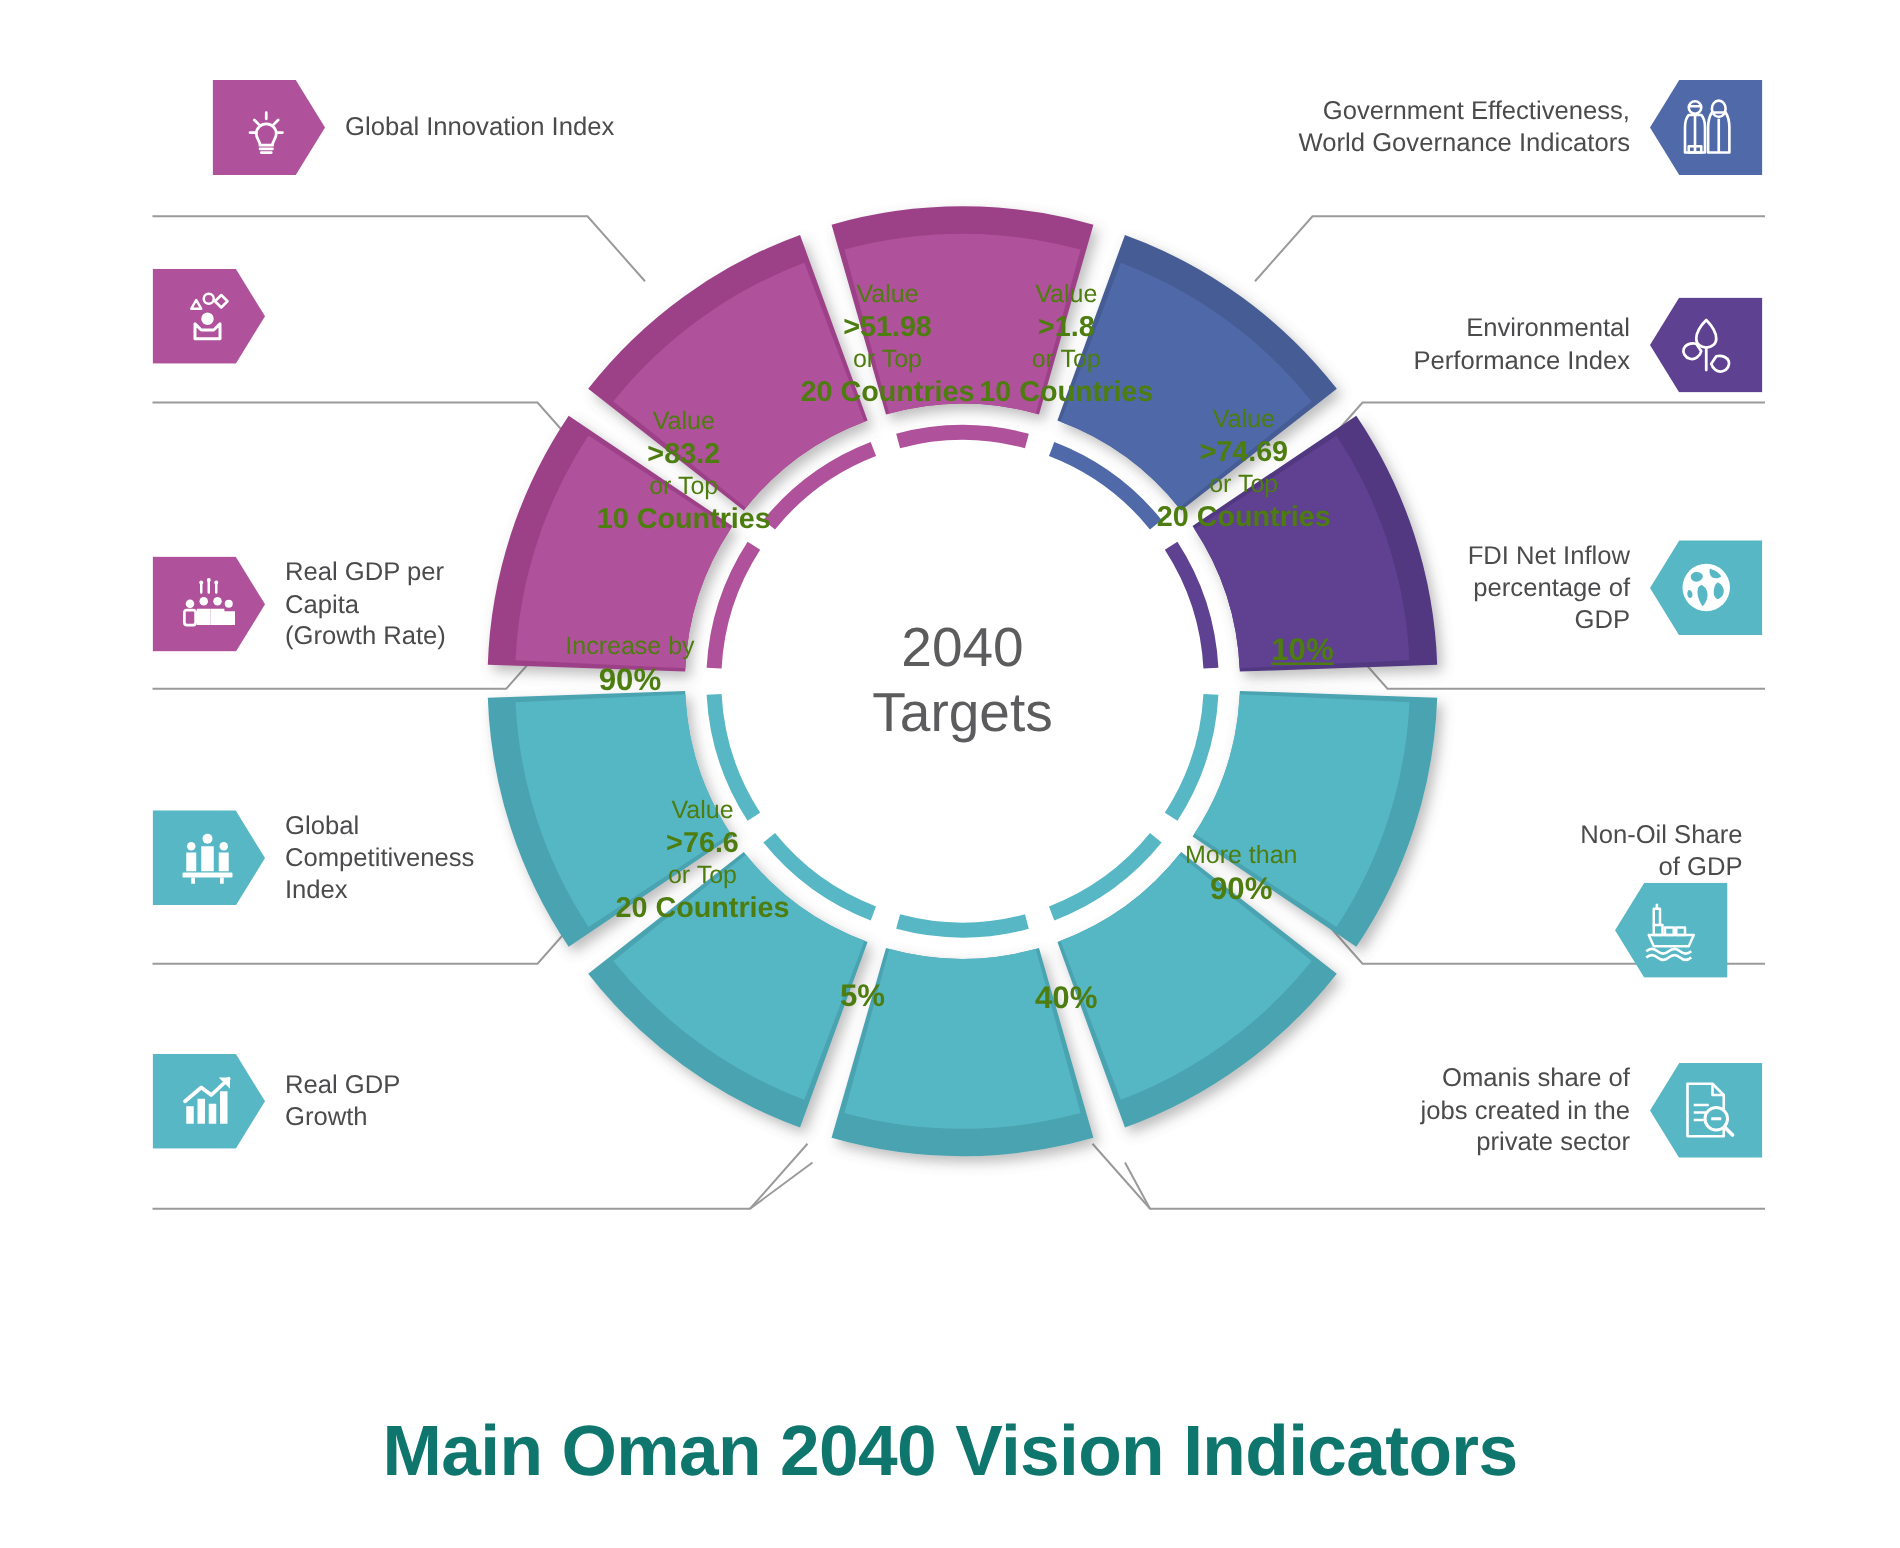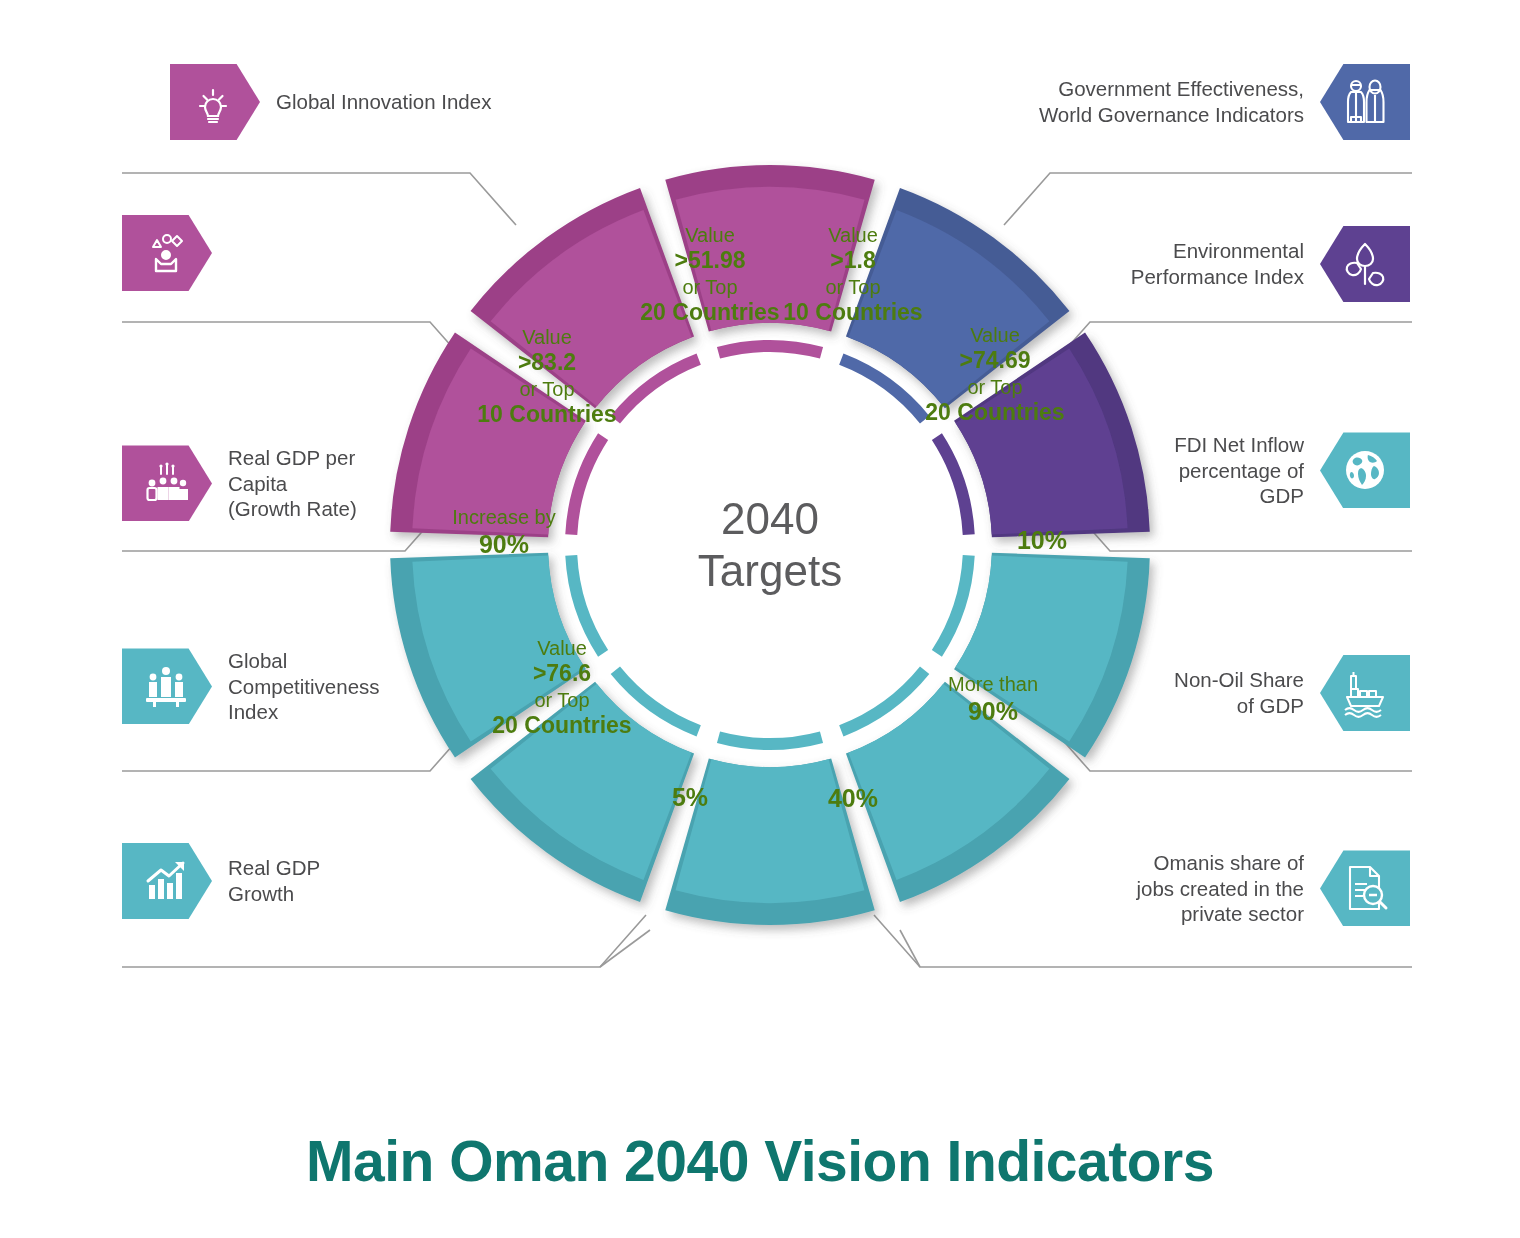--- a/index.html
+++ b/index.html
@@ -180,21 +180,21 @@
         <span class="t-bold">&gt;1.8</span>
         <span class="t-reg">or Top</span>
         <span class="t-bold">10 Countries</span>
       </div>
       <div class="seg-label" style="left: 995px; top: 375px;">
         <span class="t-reg">Value</span>
         <span class="t-bold">&gt;74.69</span>
         <span class="t-reg">or Top</span>
         <span class="t-bold">20 Countries</span>
       </div>
-      <div class="seg-label" style="left: 1042px; top: 540px;">
+      <div class="seg-label" style="left: 1042px; top: 520px; text-decoration: underline;">
         <span class="t-pct">10%</span>
       </div>
       <div class="seg-label" style="left: 993px; top: 699px;">
         <span class="t-reg">More than</span>
         <span class="t-pct">90%</span>
       </div>
       <div class="seg-label" style="left: 853px; top: 798px;">
         <span class="t-pct">40%</span>
       </div>
       <div class="seg-label" style="left: 690px; top: 797px;">
@@ -317,21 +317,21 @@
               <path d="M12 16c-2 2-3 6-3 10v20h16V26c0-4-1-8-3-10z"></path>
               <path d="M17 16v30"></path>
               <rect x="12" y="41" width="10" height="5"></rect>
               <ellipse cx="36" cy="11" rx="5.5" ry="6.5"></ellipse>
               <path d="M30.5 14c-2 3-3 7-3 12v20h17V26c0-5-1-9-3-12z"></path>
               <path d="M36 19v27"></path>
             </g>
           </svg>
         </div>
       </div>
-      <div class="chip right" style="right: 110px; flex-direction: row; top: 226px;">
+      <div class="chip right" style="right: 110px; flex-direction: row; top: 238px;">
         <div class="caption">Environmental
 Performance Index</div>
         <div class="tag" style="background: rgb(94, 65, 145);">
           <svg viewBox="0 0 52 52">
             <g fill="none" stroke="#fff" stroke-width="2.2" stroke-linejoin="round" stroke-linecap="round">
               <path d="M26 6c6 6 8 11 8 15s-3.5 7-8 7-8-3-8-7 2-9 8-15z"></path>
               <path d="M26 28v18"></path>
               <path d="M18 25c-5-1-9 1-10 4s1 7 5 8 8-2 9-6z"></path>
               <path d="M34 35c5-1 9 1 10 4s-1 7-5 8-8-2-9-6z"></path>
             </g>
@@ -350,21 +350,21 @@
                 <path d="M16 14c3-1 6 0 7 2s-1 4-3 5-5 0-6-2 0-4 2-5z"></path>
                 <path d="M29 11c4 1 7 3 9 6-2 2-5 2-7 1s-3-5-2-7z"></path>
                 <path d="M22 24c3 1 5 4 5 8s-2 7-4 9c-2-3-4-7-4-11s1-5 3-6z"></path>
                 <path d="M35 22c3 1 5 4 5 7s-2 5-4 6-4-2-4-5 1-7 3-8z"></path>
                 <path d="M12 28c2 0 3 2 3 4s-2 3-3 2-2-4 0-6z"></path>
               </g>
             </g>
           </svg>
         </div>
       </div>
-      <div class="chip right" style="right: 110px; flex-direction: row; top: 655px;">
+      <div class="chip right" style="right: 110px; flex-direction: column; top: 655px;">
         <div class="caption">Non-Oil Share
 of GDP</div>
         <div class="tag" style="background: rgb(87, 183, 196);">
           <svg viewBox="0 0 52 52">
             <g fill="none" stroke="#fff" stroke-width="2" stroke-linejoin="round">
               <path d="M8 30h36l-4 9H12z"></path>
               <rect x="12" y="22" width="7" height="8"></rect>
               <rect x="21" y="24" width="7" height="6"></rect>
               <rect x="30" y="24" width="7" height="6"></rect>
               <path d="M12 22V9h5v13"></path>

